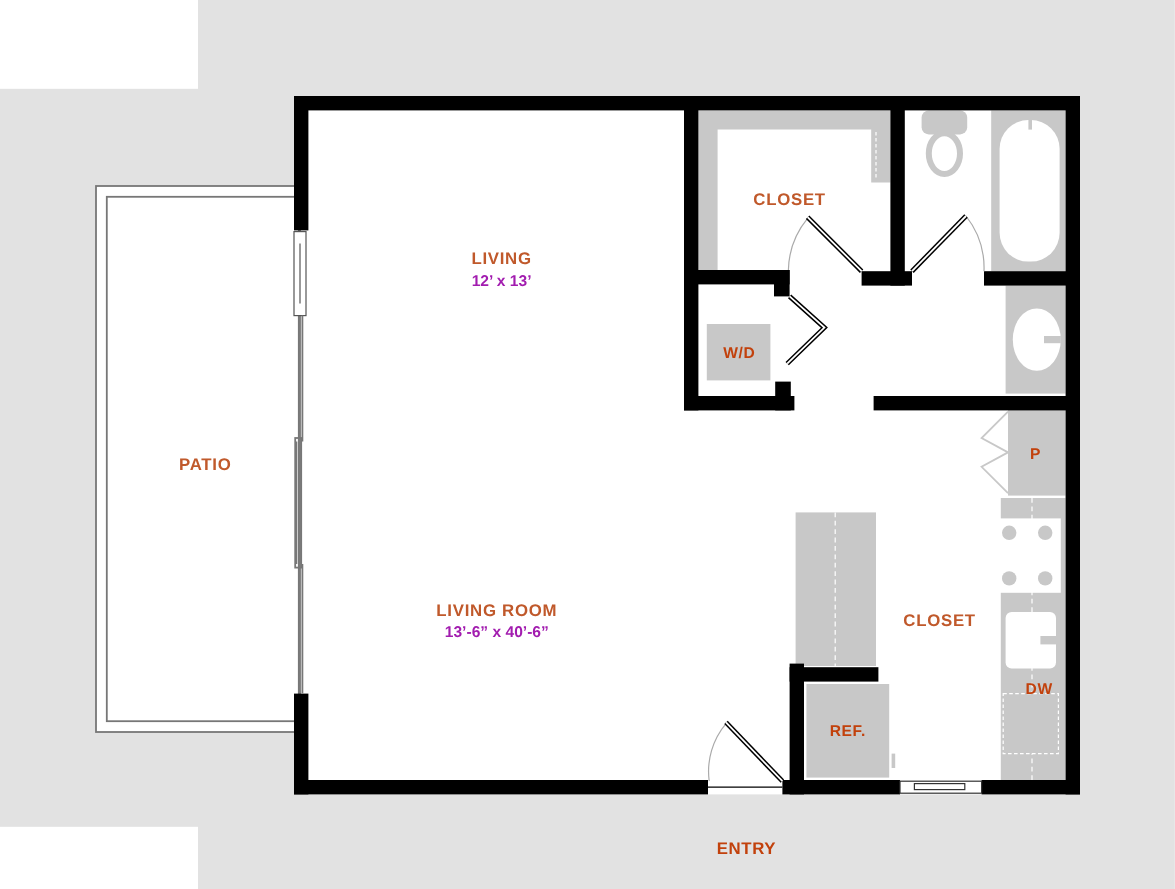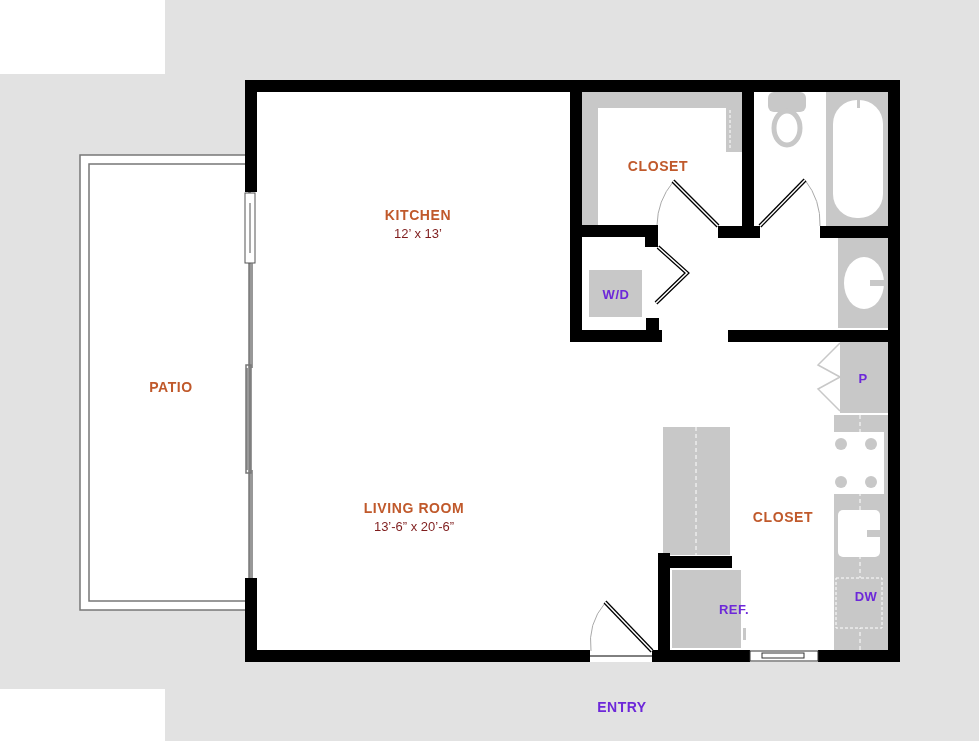--- a/index.html
+++ b/index.html
@@ -1,21 +1,21 @@
 <!DOCTYPE html>
 <html><head>
 <meta charset="utf-8">
 <style>
   html,body{margin:0;padding:0;}
   body{width:979px;height:741px;background:#e2e2e2;position:relative;overflow:hidden;font-family:"Liberation Sans",sans-serif;}
   .blank-box{position:absolute;background:#ffffff;}
   svg{position:absolute;left:0;top:0;}
   .room-label{position:absolute;color:#c0592b;font-weight:bold;font-size:14px;letter-spacing:0.6px;text-align:center;white-space:nowrap;transform:translateX(-50%);}
-  .dim-label{position:absolute;color:#7f1d1d;font-weight:normal;font-size:13px;text-align:center;white-space:nowrap;transform:translateX(-50%);}
-  .fixture-label{position:absolute;color:#6d28d9;font-weight:bold;font-size:13px;letter-spacing:0.5px;text-align:right;white-space:nowrap;transform:translate(-50%,-50%);}
+  .dim-label{position:absolute;color:#a21caf;font-weight:bold;font-size:13px;text-align:center;white-space:nowrap;transform:translateX(-50%);}
+  .fixture-label{position:absolute;color:#c2410c;font-weight:bold;font-size:13px;letter-spacing:0.5px;text-align:right;white-space:nowrap;transform:translate(-50%,-50%);}
 </style>
 </head>
 <body>
 
 <div class="blank-box" style="left:0;top:0;width:165px;height:74px;"></div>
 <div class="blank-box" style="left:0;top:689px;width:165px;height:52px;"></div>
 
 <svg width="979" height="741" viewBox="0 0 979 741">
 
   <rect x="245" y="80" width="655" height="582" fill="#ffffff"></rect>
@@ -134,28 +134,28 @@
     <polyline points="658,247 687,273 656,303" fill="none" stroke="#fff" stroke-width="1.5"></polyline>
   </g>
   <g>
     <path d="M591 651 A62 62 0 0 1 605 603" fill="none" stroke="#aaa" stroke-width="1"></path>
     <line x1="605" y1="602" x2="652" y2="651" stroke="#000" stroke-width="4"></line>
     <line x1="605" y1="602" x2="652" y2="651" stroke="#fff" stroke-width="1.5"></line>
     <line x1="590" y1="656" x2="652" y2="656" stroke="#000" stroke-width="1"></line>
   </g>
 </svg>
 
-<div class="room-label" style="left:418px;top:207px;">KITCHEN</div>
+<div class="room-label" style="left:418px;top:207px;">LIVING</div>
 <div class="dim-label" style="left:418px;top:226px;">12’ x 13’</div>
 
 <div class="room-label" style="left:414px;top:500px;">LIVING ROOM</div>
-<div class="dim-label" style="left:414px;top:519px;">13’-6” x 20’-6”</div>
+<div class="dim-label" style="left:414px;top:519px;">13’-6” x 40’-6”</div>
 
 <div class="room-label" style="left:171px;top:379px;">PATIO</div>
 <div class="room-label" style="left:658px;top:158px;">CLOSET</div>
 <div class="room-label" style="left:783px;top:509px;">CLOSET</div>
 
 <div class="fixture-label" style="left:616px;top:294px;">W/D</div>
 <div class="fixture-label" style="left:863px;top:378px;">P</div>
-<div class="fixture-label" style="left:734px;top:609px;">REF.</div>
-<div class="fixture-label" style="left:859px;top:596px;padding-left:14px;">DW</div>
+<div class="fixture-label" style="left:690px;top:609px;padding-left:33px;">REF.</div>
+<div class="fixture-label" style="left:859px;top:574px;padding-left:14px;">DW</div>
 
 <div class="fixture-label" style="left:622px;top:707px;font-size:14px;">ENTRY</div>
 
 </body></html>

